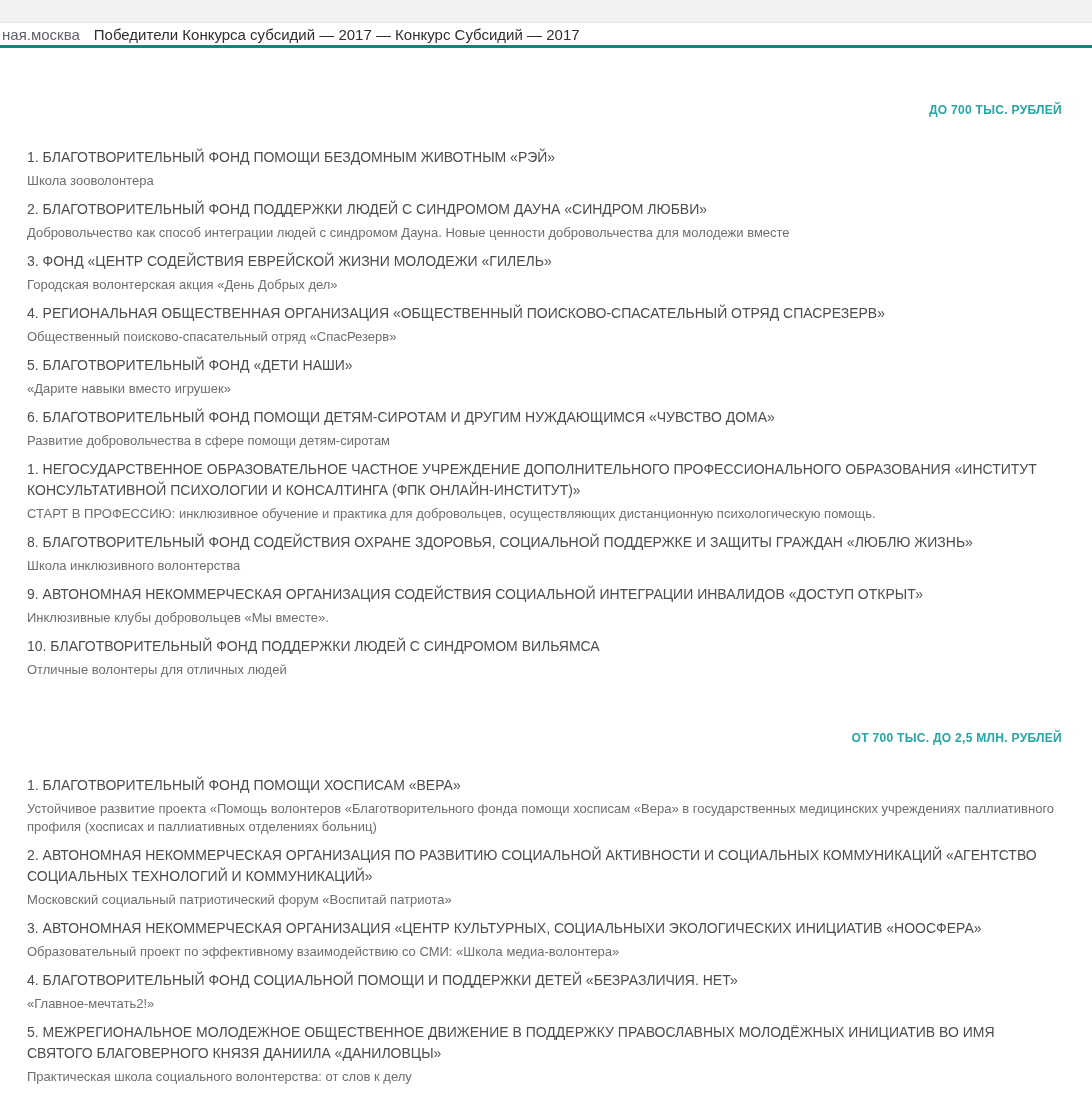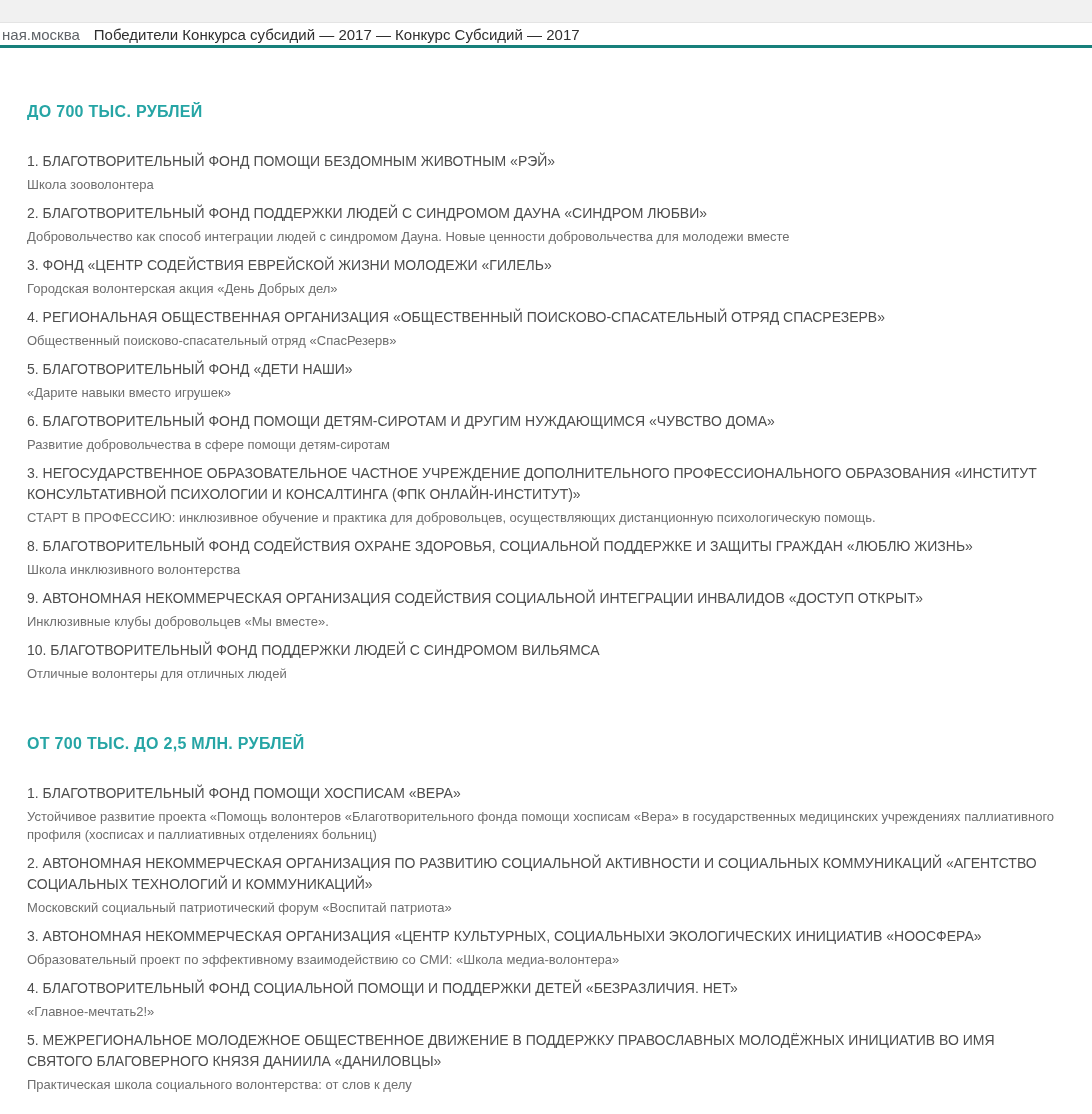--- a/index.html
+++ b/index.html
@@ -13,22 +13,22 @@
   .titlebar{
     height:22px;background:#ffffff;display:flex;align-items:center;
     font-size:15px;white-space:nowrap;overflow:hidden;
   }
   .titlebar .site{color:#5f6368;margin-left:2px;}
   .titlebar .pagetitle{color:#2f2f2f;margin-left:14px;}
   .accent-line{height:3px;background:#17807b;}
   
   .content{padding:55px 30px 0 27px;background:#fff;}
   .section-heading{
-    margin:0 0 30px 0;text-align:left;
-    font-size:16px;font-weight:bold;letter-spacing:.3px;color:#26a5a5;
+    margin:0 0 30px 0;text-align:right;
+    font-size:12px;font-weight:bold;letter-spacing:.3px;color:#26a5a5;
   }
   .section + .section .section-heading{margin-top:52px;}
   .item{margin:0;}
   .item-title{
     font-size:14px;line-height:21px;color:#4d4d4d;margin-top:9px;
   }
   .item-desc{
     font-size:13px;line-height:18px;color:#6e6e6e;margin-top:4px;margin-bottom:7px;
   }
 </style>
@@ -72,21 +72,21 @@
     <div class="item-title">5. БЛАГОТВОРИТЕЛЬНЫЙ ФОНД «ДЕТИ НАШИ»</div>
     <div class="item-desc">«Дарите навыки вместо игрушек»</div>
   </div>
 
   <div class="item">
     <div class="item-title">6. БЛАГОТВОРИТЕЛЬНЫЙ ФОНД ПОМОЩИ ДЕТЯМ-СИРОТАМ И ДРУГИМ НУЖДАЮЩИМСЯ «ЧУВСТВО ДОМА»</div>
     <div class="item-desc">Развитие добровольчества в сфере помощи детям-сиротам</div>
   </div>
 
   <div class="item">
-    <div class="item-title">3. НЕГОСУДАРСТВЕННОЕ ОБРАЗОВАТЕЛЬНОЕ ЧАСТНОЕ УЧРЕЖДЕНИЕ ДОПОЛНИТЕЛЬНОГО ПРОФЕССИОНАЛЬНОГО ОБРАЗОВАНИЯ «ИНСТИТУТ КОНСУЛЬТАТИВНОЙ ПСИХОЛОГИИ И КОНСАЛТИНГА (ФПК ОНЛАЙН-ИНСТИТУТ)»</div>
+    <div class="item-title">1. НЕГОСУДАРСТВЕННОЕ ОБРАЗОВАТЕЛЬНОЕ ЧАСТНОЕ УЧРЕЖДЕНИЕ ДОПОЛНИТЕЛЬНОГО ПРОФЕССИОНАЛЬНОГО ОБРАЗОВАНИЯ «ИНСТИТУТ КОНСУЛЬТАТИВНОЙ ПСИХОЛОГИИ И КОНСАЛТИНГА (ФПК ОНЛАЙН-ИНСТИТУТ)»</div>
     <div class="item-desc">СТАРТ В ПРОФЕССИЮ: инклюзивное обучение и практика для добровольцев, осуществляющих дистанционную психологическую помощь.</div>
   </div>
 
   <div class="item">
     <div class="item-title">8. БЛАГОТВОРИТЕЛЬНЫЙ ФОНД СОДЕЙСТВИЯ ОХРАНЕ ЗДОРОВЬЯ, СОЦИАЛЬНОЙ ПОДДЕРЖКЕ И ЗАЩИТЫ ГРАЖДАН «ЛЮБЛЮ ЖИЗНЬ»</div>
     <div class="item-desc">Школа инклюзивного волонтерства</div>
   </div>
 
   <div class="item">
     <div class="item-title">9. АВТОНОМНАЯ НЕКОММЕРЧЕСКАЯ ОРГАНИЗАЦИЯ СОДЕЙСТВИЯ СОЦИАЛЬНОЙ ИНТЕГРАЦИИ ИНВАЛИДОВ «ДОСТУП ОТКРЫТ»</div>

